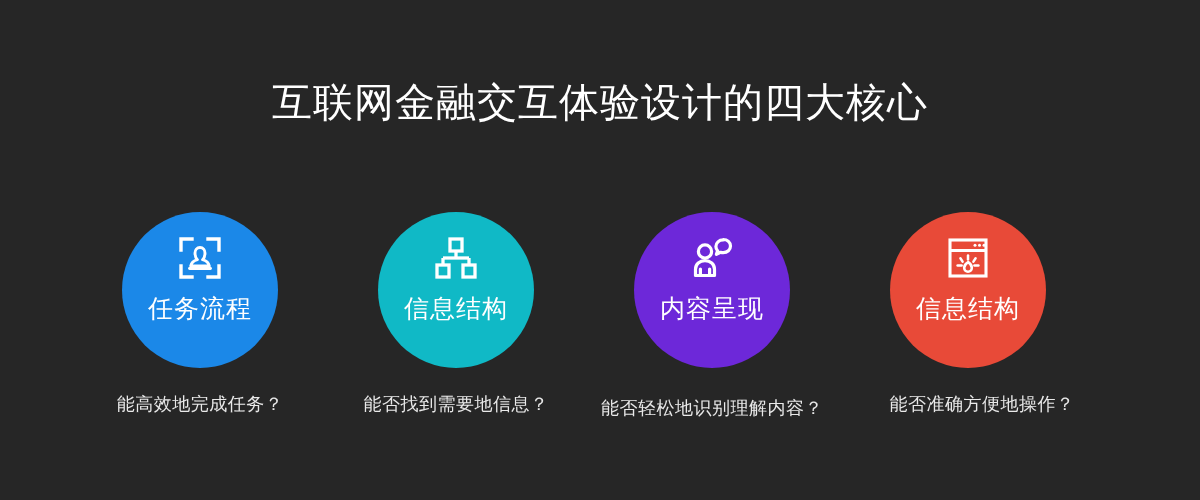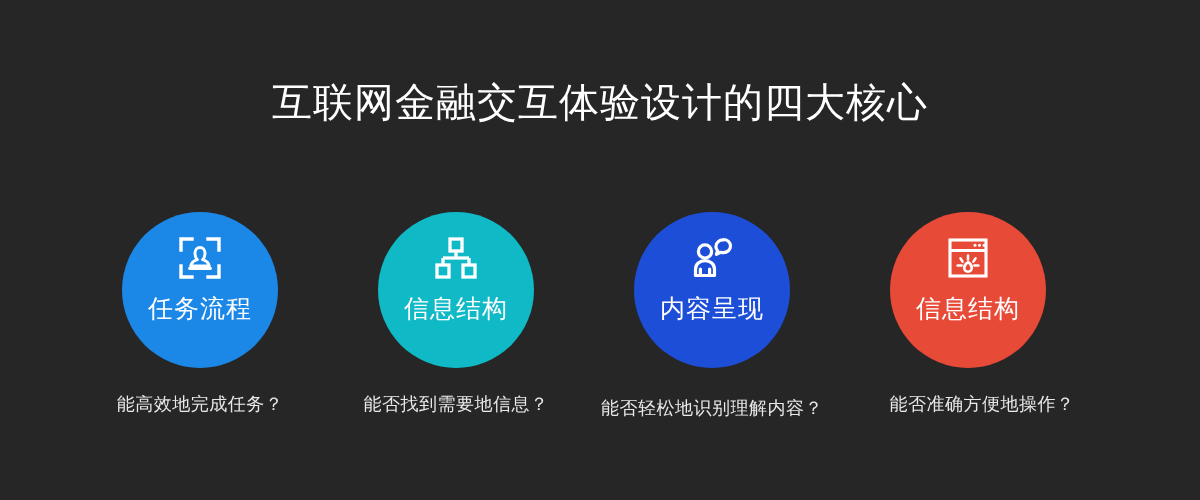--- a/index.html
+++ b/index.html
@@ -140,21 +140,21 @@
               <line x1="37" y1="24" x2="37" y2="31"></line>
             </g>
           </svg>
         </span>
         <span class="circle-label">信息结构</span>
       </div>
       <div class="card-caption" style="color: rgb(233, 233, 233);">能否找到需要地信息？</div>
     </div>
 
     <div class="card">
-      <div class="circle" style="background-color: #1d4ed8;">
+      <div class="circle" style="background-color: #6d28d9;">
         <span class="circle-icon">
           <svg viewBox="0 0 48 48" aria-hidden="true">
             <g fill="none" stroke="#ffffff" stroke-width="3.2" stroke-linecap="round" stroke-linejoin="round">
               <circle cx="17" cy="17.5" r="6.6"></circle>
               <path d="M7.5 41.5v-6.3c0-5.2 4.2-8.6 9.5-8.6s9.5 3.4 9.5 8.6v6.3z"></path>
               <line x1="12.4" y1="35" x2="12.4" y2="41.5"></line>
               <line x1="21.6" y1="35" x2="21.6" y2="41.5"></line>
               <path d="M35.2 5.5c4.2 0 7.3 2.9 7.3 6.6 0 3.7-3.1 6.6-7.3 6.6-0.9 0-1.8-0.1-2.6-0.4l-4.2 2 1.2-3.4c-1.1-1.2-1.7-2.7-1.7-4.4 0-3.7 3.1-6.6 7.3-6.6z"></path>
             </g>
           </svg>

